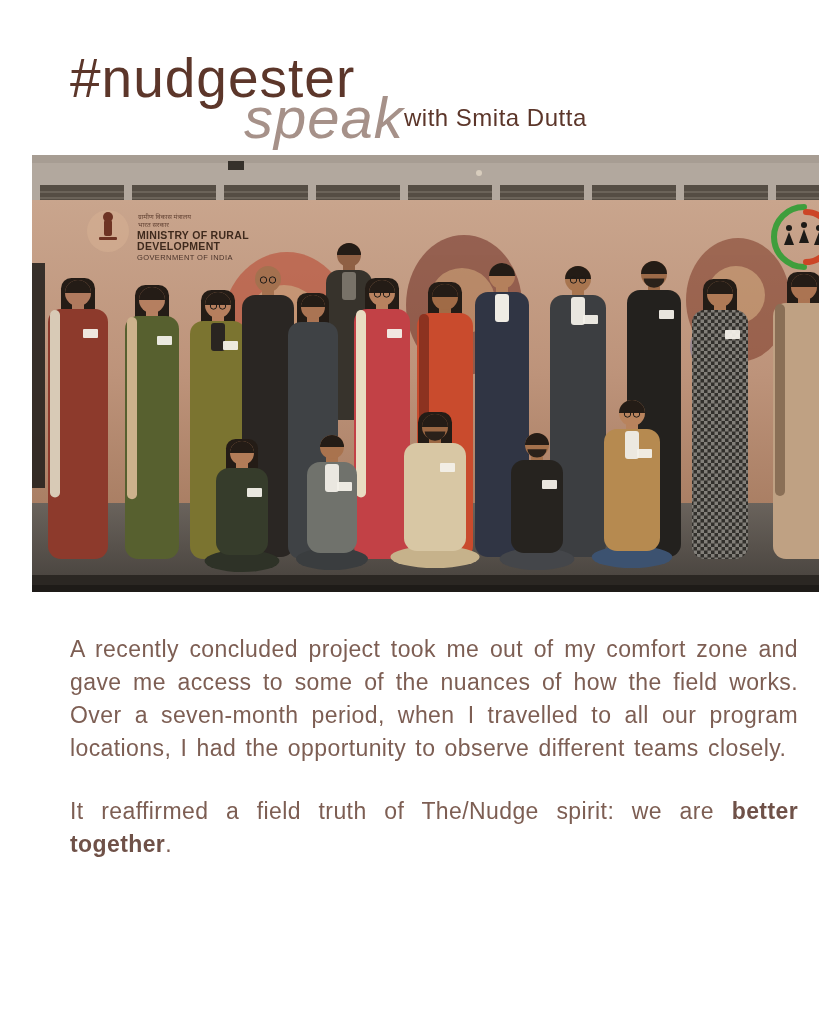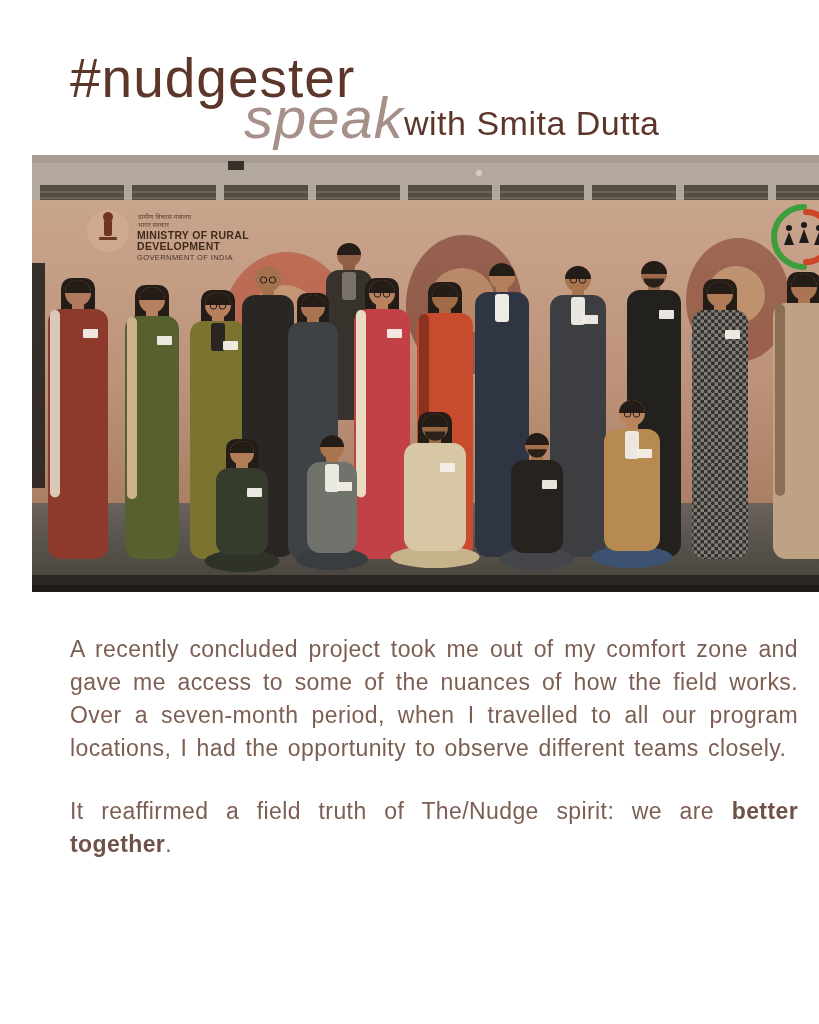--- a/index.html
+++ b/index.html
@@ -18,21 +18,21 @@
     font-size:55px;color:#5c362a;letter-spacing:1px;
     font-weight:normal;white-space:nowrap;
   }
   .script-word{
     position:absolute;left:212px;top:84px;
     font-size:58px;font-style:italic;color:#a69189;
     letter-spacing:1px;white-space:nowrap;
   }
   .subtitle{
     position:absolute;left:372px;top:104px;
-    font-size:34px;color:#5c362a;letter-spacing:0.5px;white-space:nowrap;
+    font-size:24px;color:#5c362a;letter-spacing:0.5px;white-space:nowrap;
   }
   
   .photo{display:block;width:819px;height:437px;}
   
   .article-body{
     padding:41px 53px 0 38px;
     color:#7d5e53;
     font-size:23px;line-height:33px;
     letter-spacing:0.4px;word-spacing:2.5px;
     text-align:justify;

